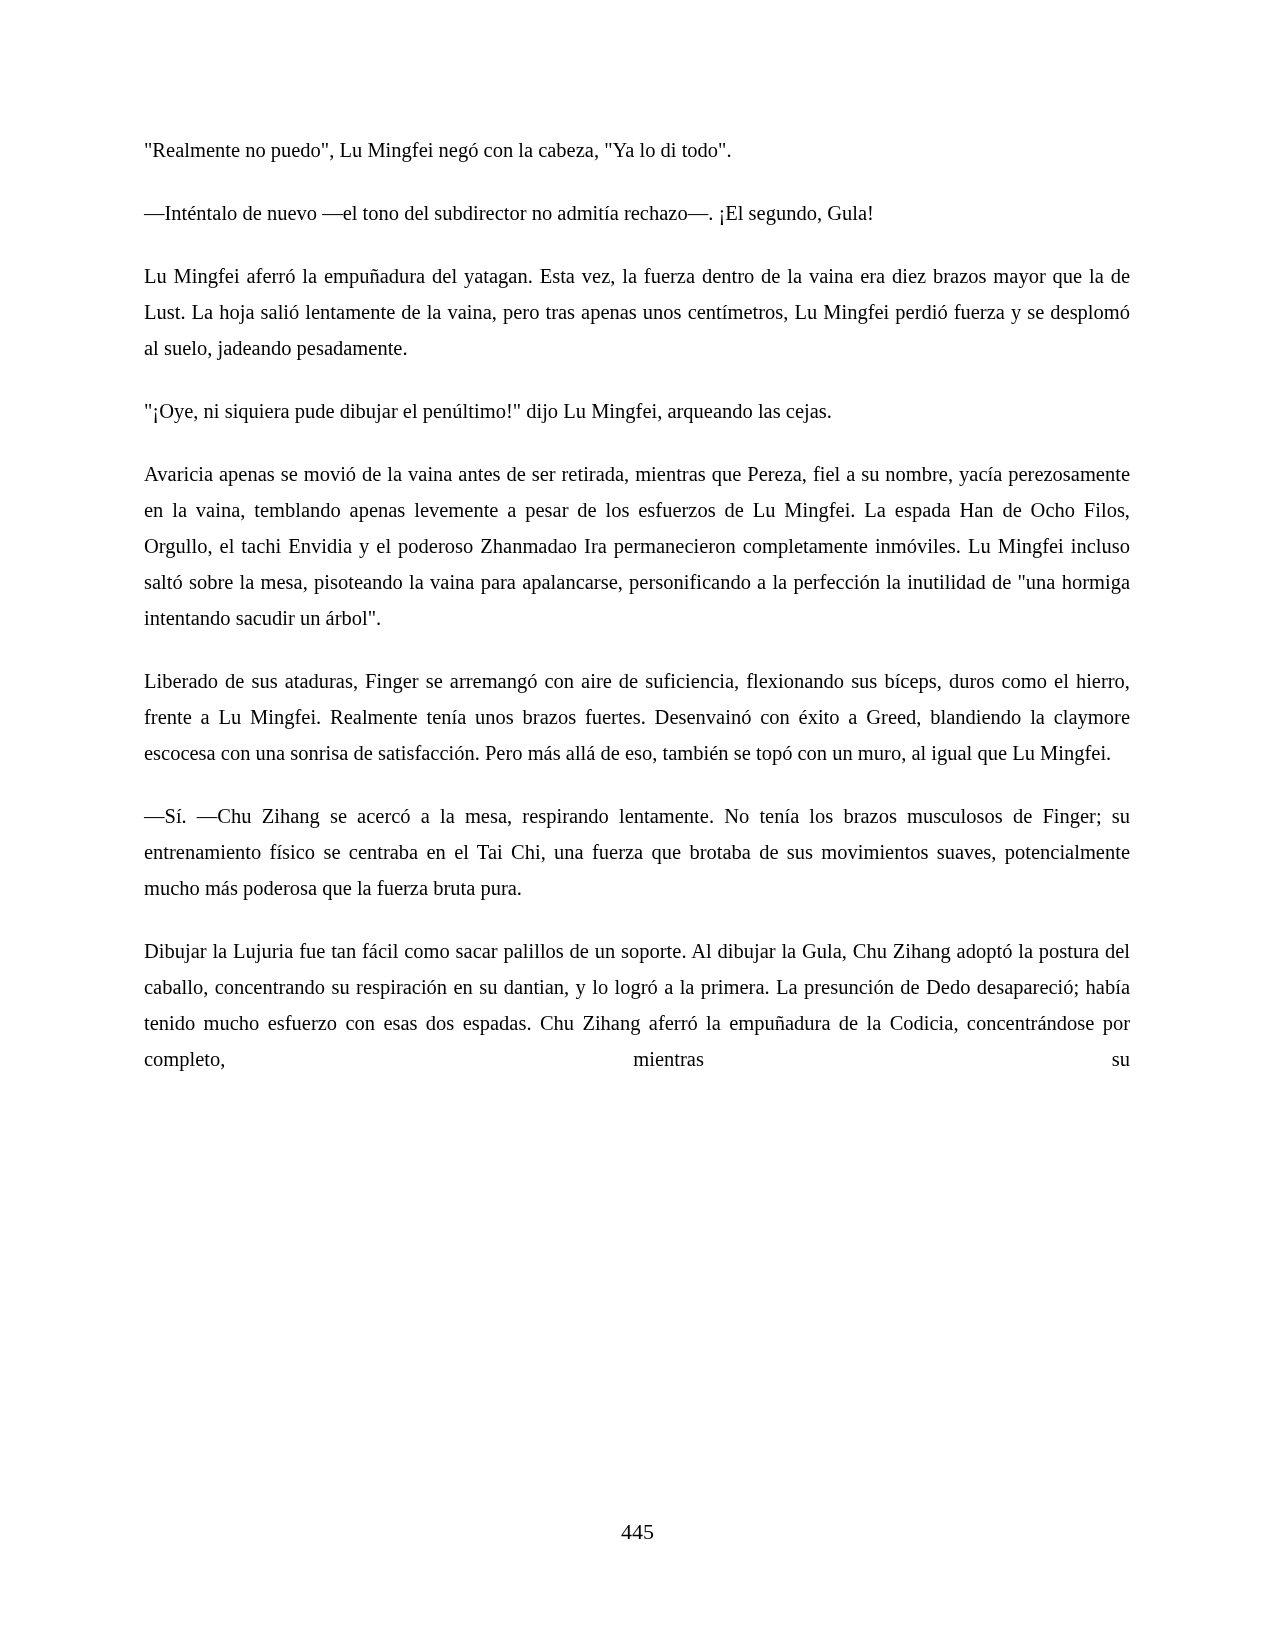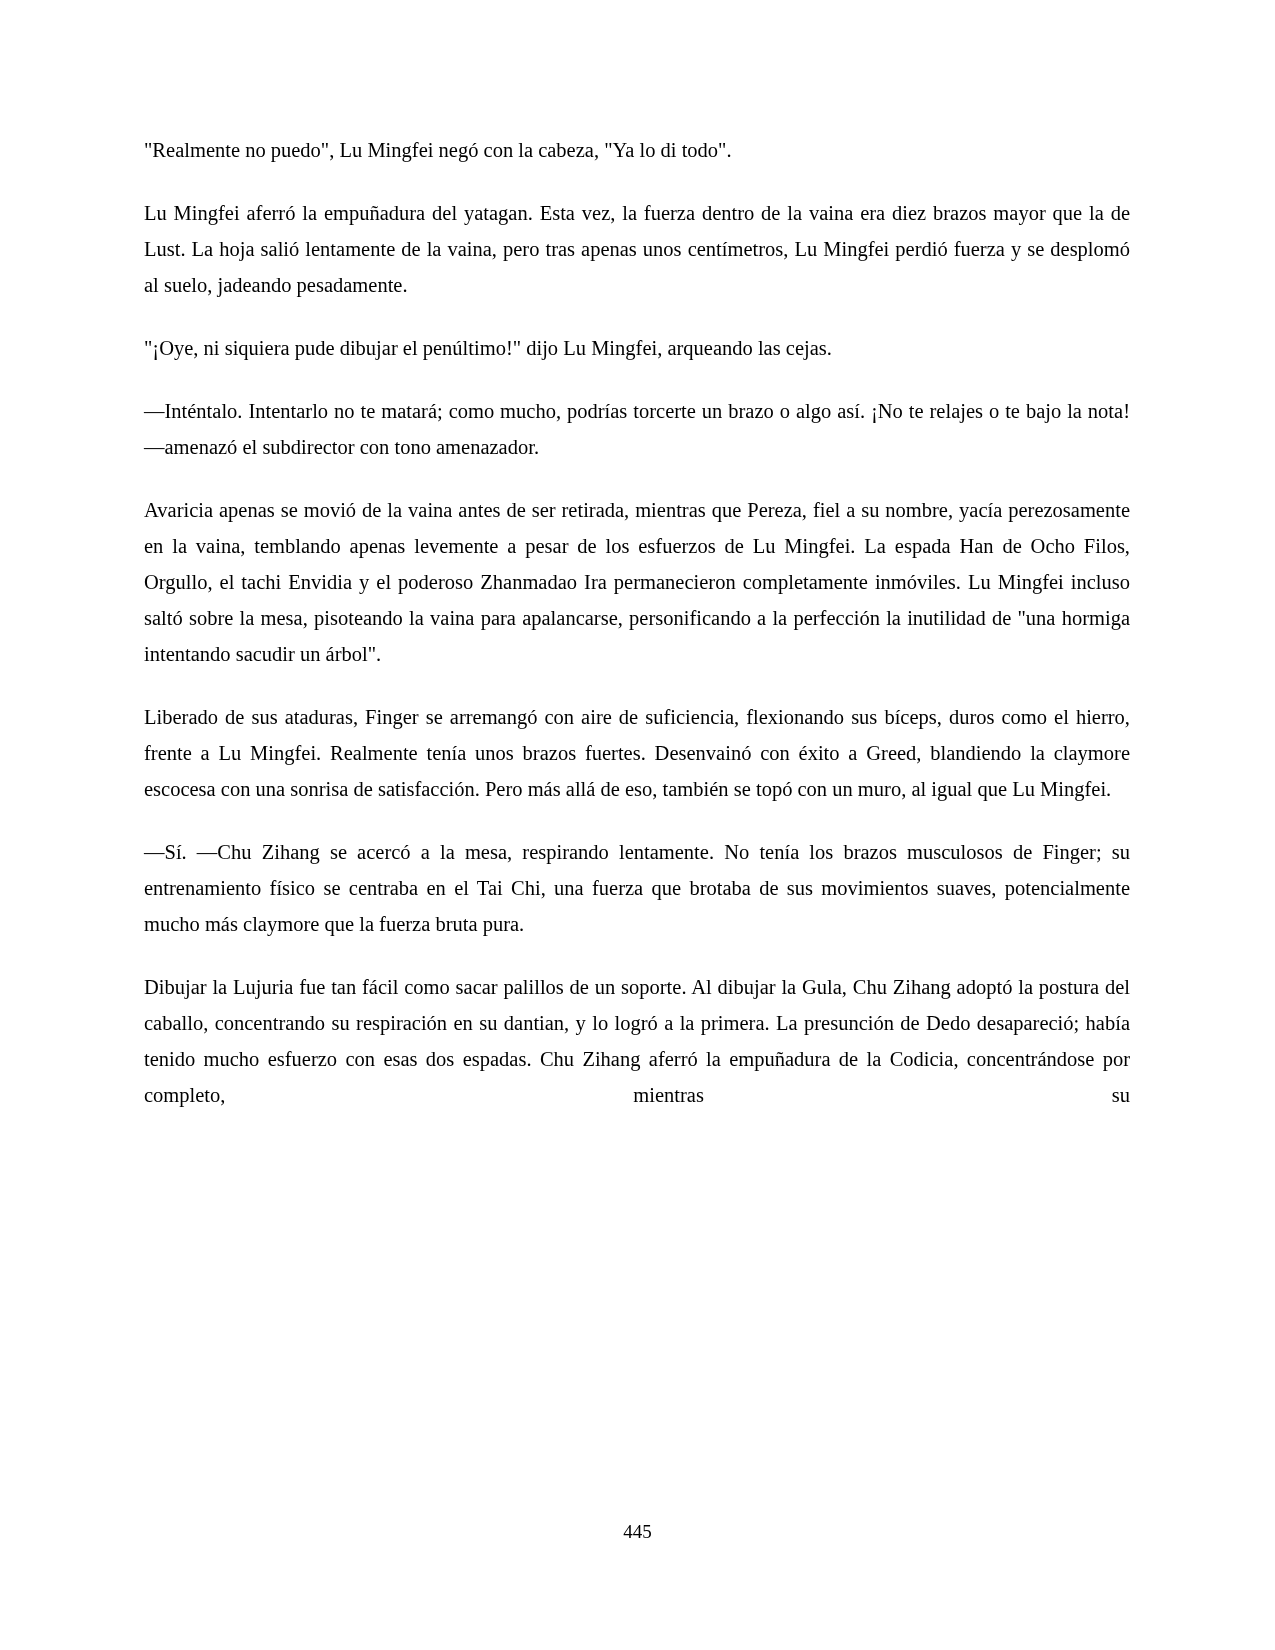--- a/index.html
+++ b/index.html
@@ -49,47 +49,47 @@
     text-align-last: justify;
   }
 
   .page-number {
     position: absolute;
     left: 0;
     right: 0;
     top: 1520px;
     text-align: center;
     font-family: "Liberation Serif", "DejaVu Serif", serif;
-    font-size: 19px;
+    font-size: 22px;
     line-height: 24px;
     color: #000000;
   }
 </style>
 </head>
 <body>
 
 <div class="page">
 
   <div class="content">
     <p class="para">"Realmente no puedo", Lu Mingfei negó con la cabeza, "Ya lo di todo".</p>
 
+    <p class="para">—Inténtalo de nuevo —el tono del subdirector no admitía rechazo—. ¡El segundo, Gula!</p>
 
     <p class="para">Lu Mingfei aferró la empuñadura del yatagan. Esta vez, la fuerza dentro de la vaina era diez brazos mayor que la de Lust. La hoja salió lentamente de la vaina, pero tras apenas unos centímetros, Lu Mingfei perdió fuerza y se desplomó al suelo, jadeando pesadamente.</p>
 
 
     <p class="para">"¡Oye, ni siquiera pude dibujar el penúltimo!" dijo Lu Mingfei, arqueando las cejas.</p>
 
-    <p class="para">—Inténtalo. Intentarlo no te matará; como mucho, podrías torcerte un brazo o algo así. ¡No te relajes o te bajo la nota! —amenazó el subdirector con tono amenazador.</p>
 
     <p class="para">Avaricia apenas se movió de la vaina antes de ser retirada, mientras que Pereza, fiel a su nombre, yacía perezosamente en la vaina, temblando apenas levemente a pesar de los esfuerzos de Lu Mingfei. La espada Han de Ocho Filos, Orgullo, el tachi Envidia y el poderoso Zhanmadao Ira permanecieron completamente inmóviles. Lu Mingfei incluso saltó sobre la mesa, pisoteando la vaina para apalancarse, personificando a la perfección la inutilidad de "una hormiga intentando sacudir un árbol".</p>
 
 
     <p class="para">Liberado de sus ataduras, Finger se arremangó con aire de suficiencia, flexionando sus bíceps, duros como el hierro, frente a Lu Mingfei. Realmente tenía unos brazos fuertes. Desenvainó con éxito a Greed, blandiendo la claymore escocesa con una sonrisa de satisfacción. Pero más allá de eso, también se topó con un muro, al igual que Lu Mingfei.</p>
 
 
-    <p class="para">—Sí. —Chu Zihang se acercó a la mesa, respirando lentamente. No tenía los brazos musculosos de Finger; su entrenamiento físico se centraba en el Tai Chi, una fuerza que brotaba de sus movimientos suaves, potencialmente mucho más claymore que la fuerza bruta pura.</p>
+    <p class="para">—Sí. —Chu Zihang se acercó a la mesa, respirando lentamente. No tenía los brazos musculosos de Finger; su entrenamiento físico se centraba en el Tai Chi, una fuerza que brotaba de sus movimientos suaves, potencialmente mucho más poderosa que la fuerza bruta pura.</p>
 
     <p class="para continued">Dibujar la Lujuria fue tan fácil como sacar palillos de un soporte. Al dibujar la Gula, Chu Zihang adoptó la postura del caballo, concentrando su respiración en su dantian, y lo logró a la primera. La presunción de Dedo desapareció; había tenido mucho esfuerzo con esas dos espadas. Chu Zihang aferró la empuñadura de la Codicia, concentrándose por completo, mientras su</p>
   </div>
 
   <div class="page-number">445</div>
 
 </div>
 
 </body></html>

